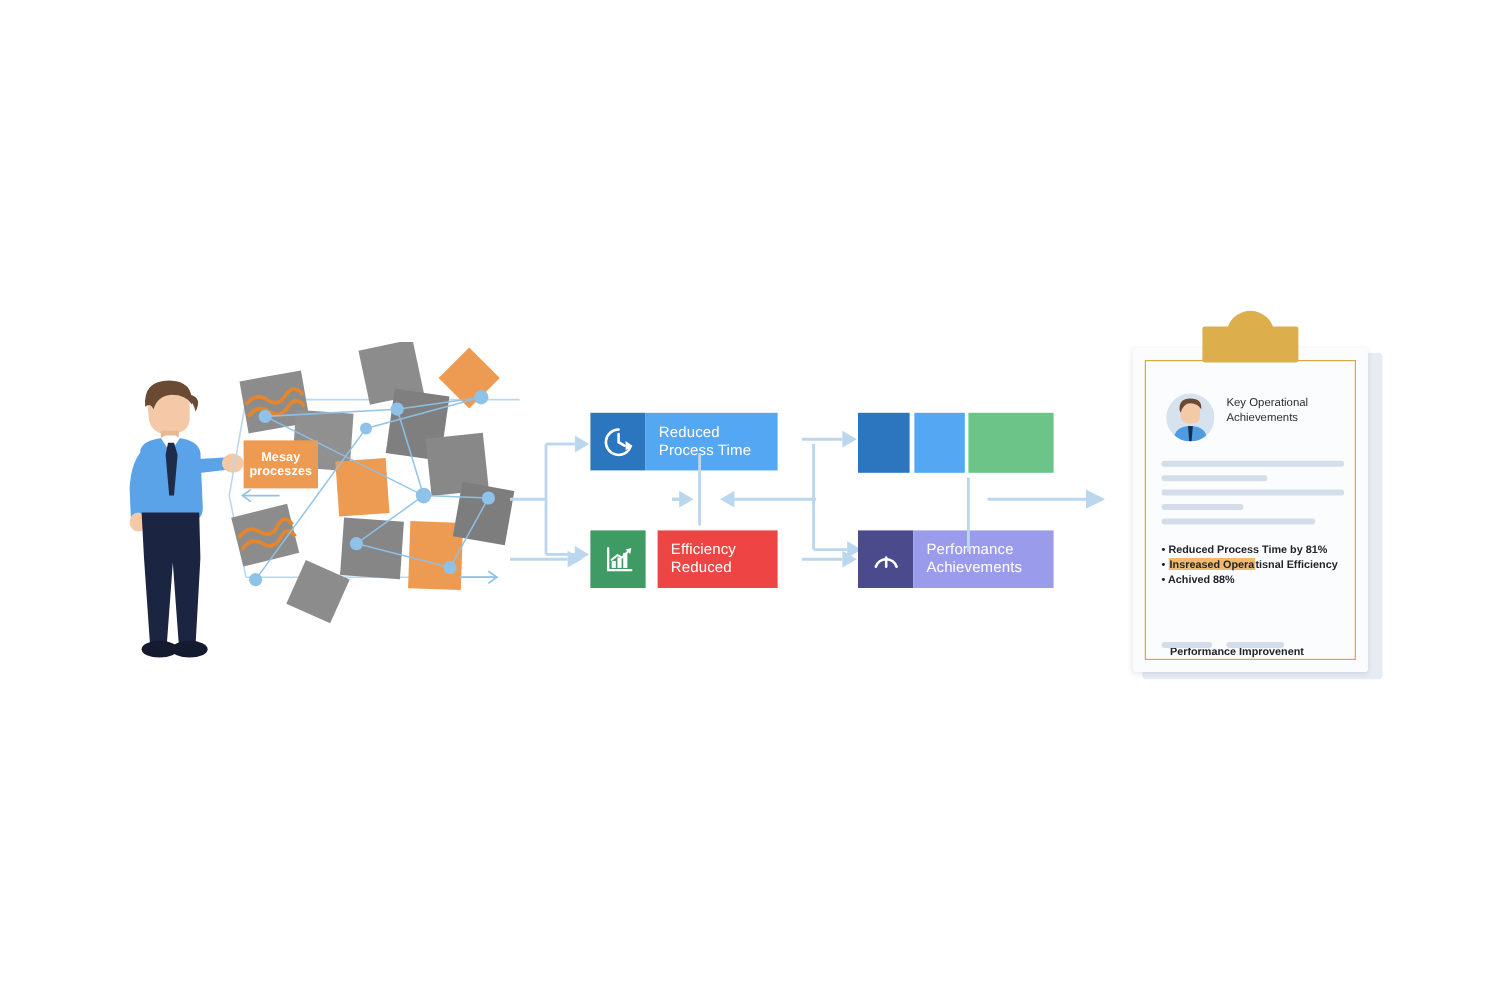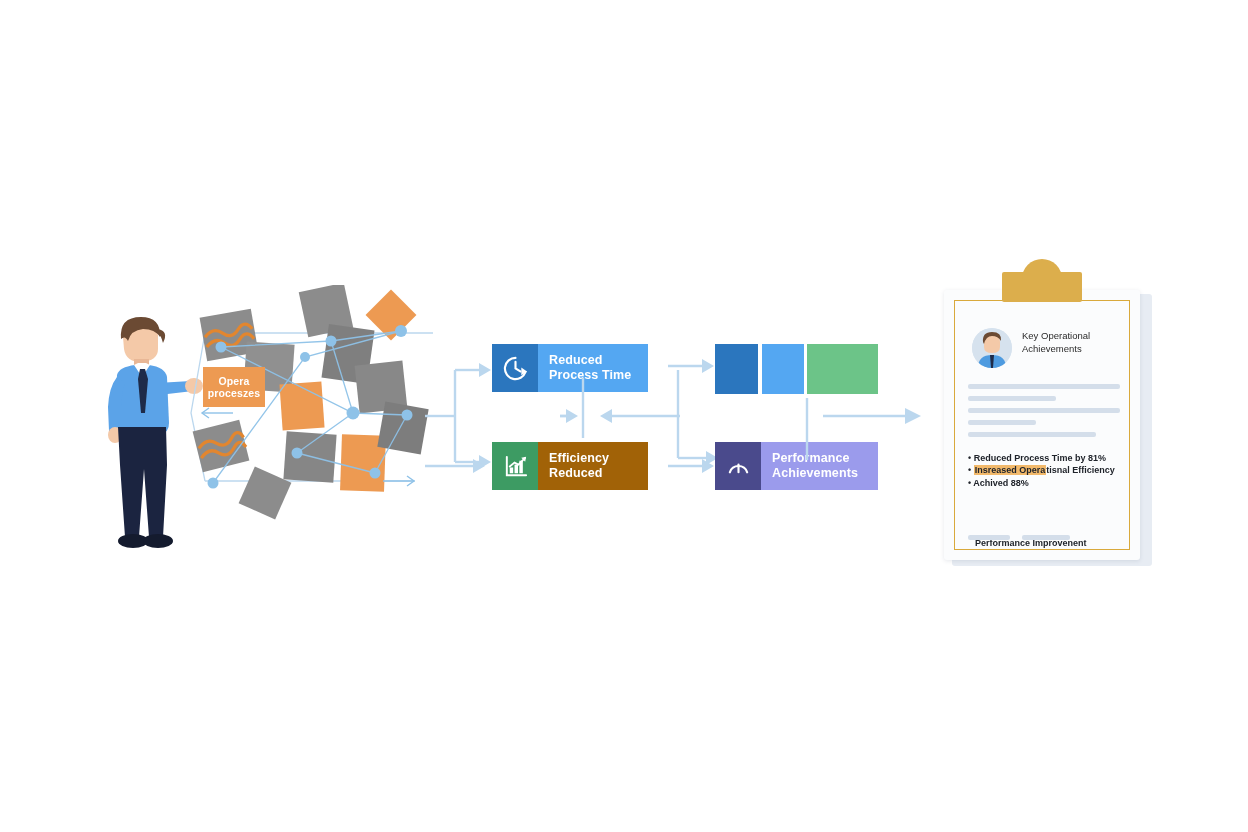--- a/index.html
+++ b/index.html
@@ -26,21 +26,21 @@
   }
 
   
   .card{position:absolute;height:48px;display:flex;}
   .card .tile{
     width:46px;height:48px;display:flex;align-items:center;justify-content:center;
     flex:0 0 46px;
   }
   .card .panel{
     flex:1;display:flex;flex-direction:column;justify-content:center;
-    padding-left:11px;color:#fff;font-size:12.5px;font-weight:700;line-height:15px;
+    padding-left:11px;color:#fff;font-size:12.5px;font-weight:400;line-height:15px;
     letter-spacing:.1px;
   }
   .blk{position:absolute;}
 
   
   #clipboard{left:944px;top:272px;width:208px;height:296px;}
   #cb-shadow{position:absolute;left:8px;top:22px;width:200px;height:272px;background:#e7ecf3;border-radius:3px;}
   #cb-board{position:absolute;left:0px;top:18px;width:196px;height:270px;background:#fbfcfd;border-radius:3px;
             box-shadow:0 1px 4px rgba(60,80,110,.13);}
   #cb-inner{position:absolute;left:10px;top:10px;right:10px;bottom:10px;border:1.6px solid #D9A93C;}
@@ -150,21 +150,21 @@
 
       <g stroke="#8EC2E8" stroke-width="1.4" fill="none">
         <path d="M198 196 L228 196"></path>
         <path d="M222 191 L229 196 L222 201"></path>
         <path d="M18 128 L48 128"></path>
         <path d="M24 123 L17 128 L24 133"></path>
       </g>
     </svg>
 
     <div class="messy-label">
-      <span>Opera</span>
+      <span>Mesay</span>
       <span>proceszes</span>
     </div>
   </div>
 
   <svg class="abs" style="left:425px;top:340px;" width="75" height="160">
     <g stroke="#BBD7EE" stroke-width="2.4" fill="none">
       <path d="M0 76 L30 76"></path>
       <path d="M30 30 L30 122"></path>
       <path d="M30 30 L54 30"></path>
       <path d="M30 122 L54 122"></path>
@@ -193,21 +193,21 @@
     <div class="tile" style="background:#3D9B63;">
       <svg width="27" height="27" viewBox="0 0 28 28">
         <path d="M5 4 L5 23 L25 23" stroke="#fff" stroke-width="2" fill="none" stroke-linecap="round"></path>
         <rect x="8" y="15" width="3.6" height="6" fill="#fff"></rect>
         <rect x="13" y="12" width="3.6" height="9" fill="#fff"></rect>
         <rect x="18" y="8" width="3.6" height="13" fill="#fff"></rect>
         <path d="M8 14 L13 10 L17 12 L24 5" stroke="#fff" stroke-width="1.8" fill="none" stroke-linecap="round"></path>
         <path d="M20 5 L25 4 L24 9 Z" fill="#fff"></path>
       </svg>
     </div>
-    <div class="panel" style="background:#a16207;">
+    <div class="panel" style="background:#ef4444;margin-left:10px;">
       <span>Efficiency</span>
       <span>Reduced</span>
     </div>
   </div>
 
   <svg class="abs" style="left:560px;top:340px;" width="165" height="160">
     <g stroke="#BBD7EE" stroke-width="2.4" fill="none">
 
       <path d="M23 38 L23 98"></path>
 

